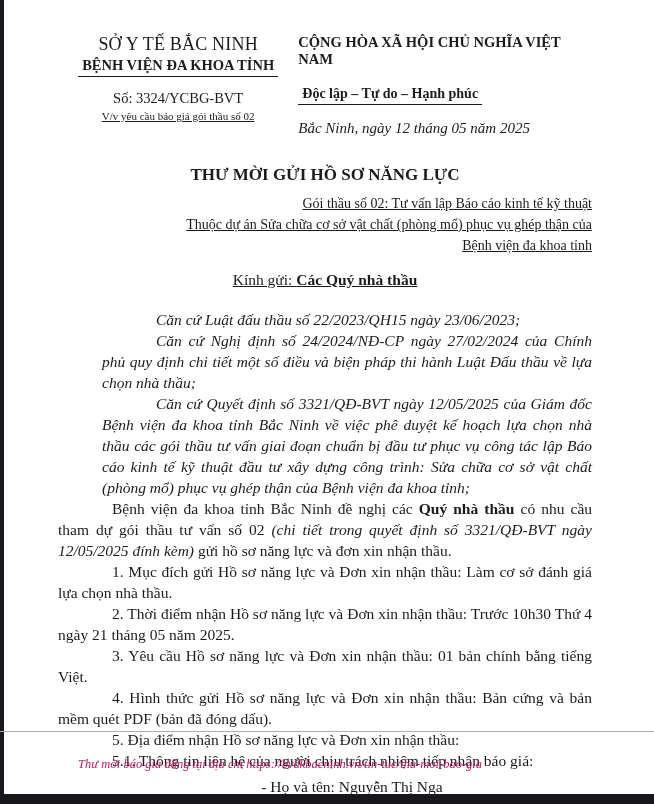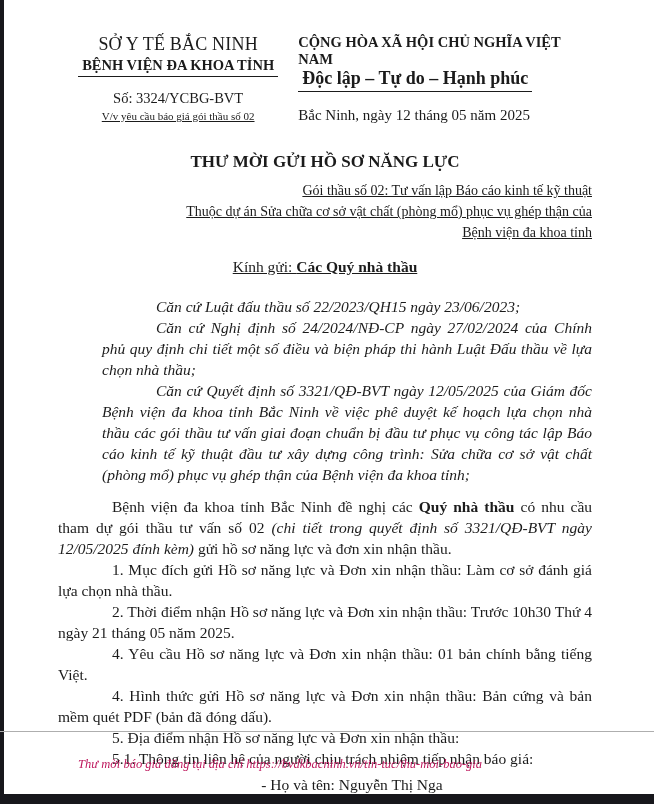--- a/index.html
+++ b/index.html
@@ -30,35 +30,35 @@
   .hdr-agency { font-size: 18px; letter-spacing: .2px; }
   .hdr-org {
     font-size: 14.5px; font-weight: bold; margin-top: 2px;
   }
   .hdr-org .ul-wrap, .hdr-motto2 .ul-wrap {
     display: inline-block; border-bottom: 1.5px solid #1b1b1b; padding: 0 4px 2px 4px;
   }
   .hdr-docnum { font-size: 14.5px; margin-top: 13px; }
   .hdr-subject { font-size: 11px; margin-top: 3px; text-decoration: underline; }
   .hdr-motto1 { font-size: 14.5px; font-weight: bold; }
-  .hdr-motto2 { font-size: 18px; font-weight: bold; margin-top: 0; }
-  .hdr-date { font-size: 15px; margin-top: 15px; }
+  .hdr-motto2 { font-size: 14px; font-weight: bold; margin-top: 18px; }
+  .hdr-date { font-size: 15px; font-style: italic; margin-top: 15px; }
   
   .doc-title {
     margin-top: 28px; text-align: center;
     font-size: 17px; font-weight: bold;
   }
   .doc-subtitle { margin-top: 8px; text-align: right; font-size: 14px; line-height: 21px; text-decoration: underline; }
   .salutation { margin-top: 15px; text-align: center; font-size: 15.5px; text-decoration: underline; }
   .salutation b { font-weight: bold; }
   
   .body-text { margin-top: 20px; font-size: 15.5px; line-height: 21px; text-align: justify; }
   .para { text-indent: 54px; margin: 0; }
   .para.italic { font-style: italic; margin-left: 44px; }
-  .para-group-gap { margin-top: 11px; }
+  .para-group-gap { }
   .contact-line { text-indent: 54px; margin: 5px 0 0 0; text-align: center; }
   
   .foot-rule {
     position: absolute; left: 0; top: 731px; width: 654px; height: 1px;
     background: #aeaeae;
   }
   .foot-note {
     position: absolute; left: 78px; top: 737px; width: 540px;
     font-size: 12.5px; font-style: italic; color: #be185d; margin-top: 20px;
   }
@@ -102,21 +102,21 @@
 
     <div class="body-text">
       <p class="para italic">Căn cứ Luật đấu thầu số 22/2023/QH15 ngày 23/06/2023;</p>
       <p class="para italic">Căn cứ Nghị định số 24/2024/NĐ-CP ngày 27/02/2024 của Chính phủ quy định chi tiết một số điều và biện pháp thi hành Luật Đấu thầu về lựa chọn nhà thầu;</p>
       <p class="para italic">Căn cứ Quyết định số 3321/QĐ-BVT ngày 12/05/2025 của Giám đốc Bệnh viện đa khoa tỉnh Bắc Ninh về việc phê duyệt kế hoạch lựa chọn nhà thầu các gói thầu tư vấn giai đoạn chuẩn bị đầu tư phục vụ công tác lập Báo cáo kinh tế kỹ thuật đầu tư xây dựng công trình: Sửa chữa cơ sở vật chất (phòng mổ) phục vụ ghép thận của Bệnh viện đa khoa tỉnh;</p>
 
       <p class="para para-group-gap"><span>Bệnh viện đa khoa tỉnh Bắc Ninh đề nghị các </span><b>Quý nhà thầu</b><span> có nhu cầu tham dự gói thầu tư vấn số 02 </span><i>(chi tiết trong quyết định số 3321/QĐ-BVT ngày 12/05/2025 đính kèm)</i><span> gửi hồ sơ năng lực và đơn xin nhận thầu.</span></p>
 
       <p class="para">1. Mục đích gửi Hồ sơ năng lực và Đơn xin nhận thầu: Làm cơ sở đánh giá lựa chọn nhà thầu.</p>
       <p class="para">2. Thời điểm nhận Hồ sơ năng lực và Đơn xin nhận thầu: Trước 10h30 Thứ 4 ngày 21 tháng 05 năm 2025.</p>
-      <p class="para">4. Yêu cầu Hồ sơ năng lực và Đơn xin nhận thầu: 01 bản chính bằng tiếng Việt.</p>
+      <p class="para">3. Yêu cầu Hồ sơ năng lực và Đơn xin nhận thầu: 01 bản chính bằng tiếng Việt.</p>
       <p class="para">4. Hình thức gửi Hồ sơ năng lực và Đơn xin nhận thầu: Bản cứng và bản mềm quét PDF (bản đã đóng dấu).</p>
       <p class="para">5. Địa điểm nhận Hồ sơ năng lực và Đơn xin nhận thầu:</p>
       <p class="para">5.1. Thông tin liên hệ của người chịu trách nhiệm tiếp nhận báo giá:</p>
 
       <p class="contact-line">- Họ và tên: Nguyễn Thị Nga</p>
       <p class="contact-line">- Chức vụ: Văn thư</p>
       <p class="contact-line">- Số điện thoại: 02223821242</p>
     </div>
   </div>
 

